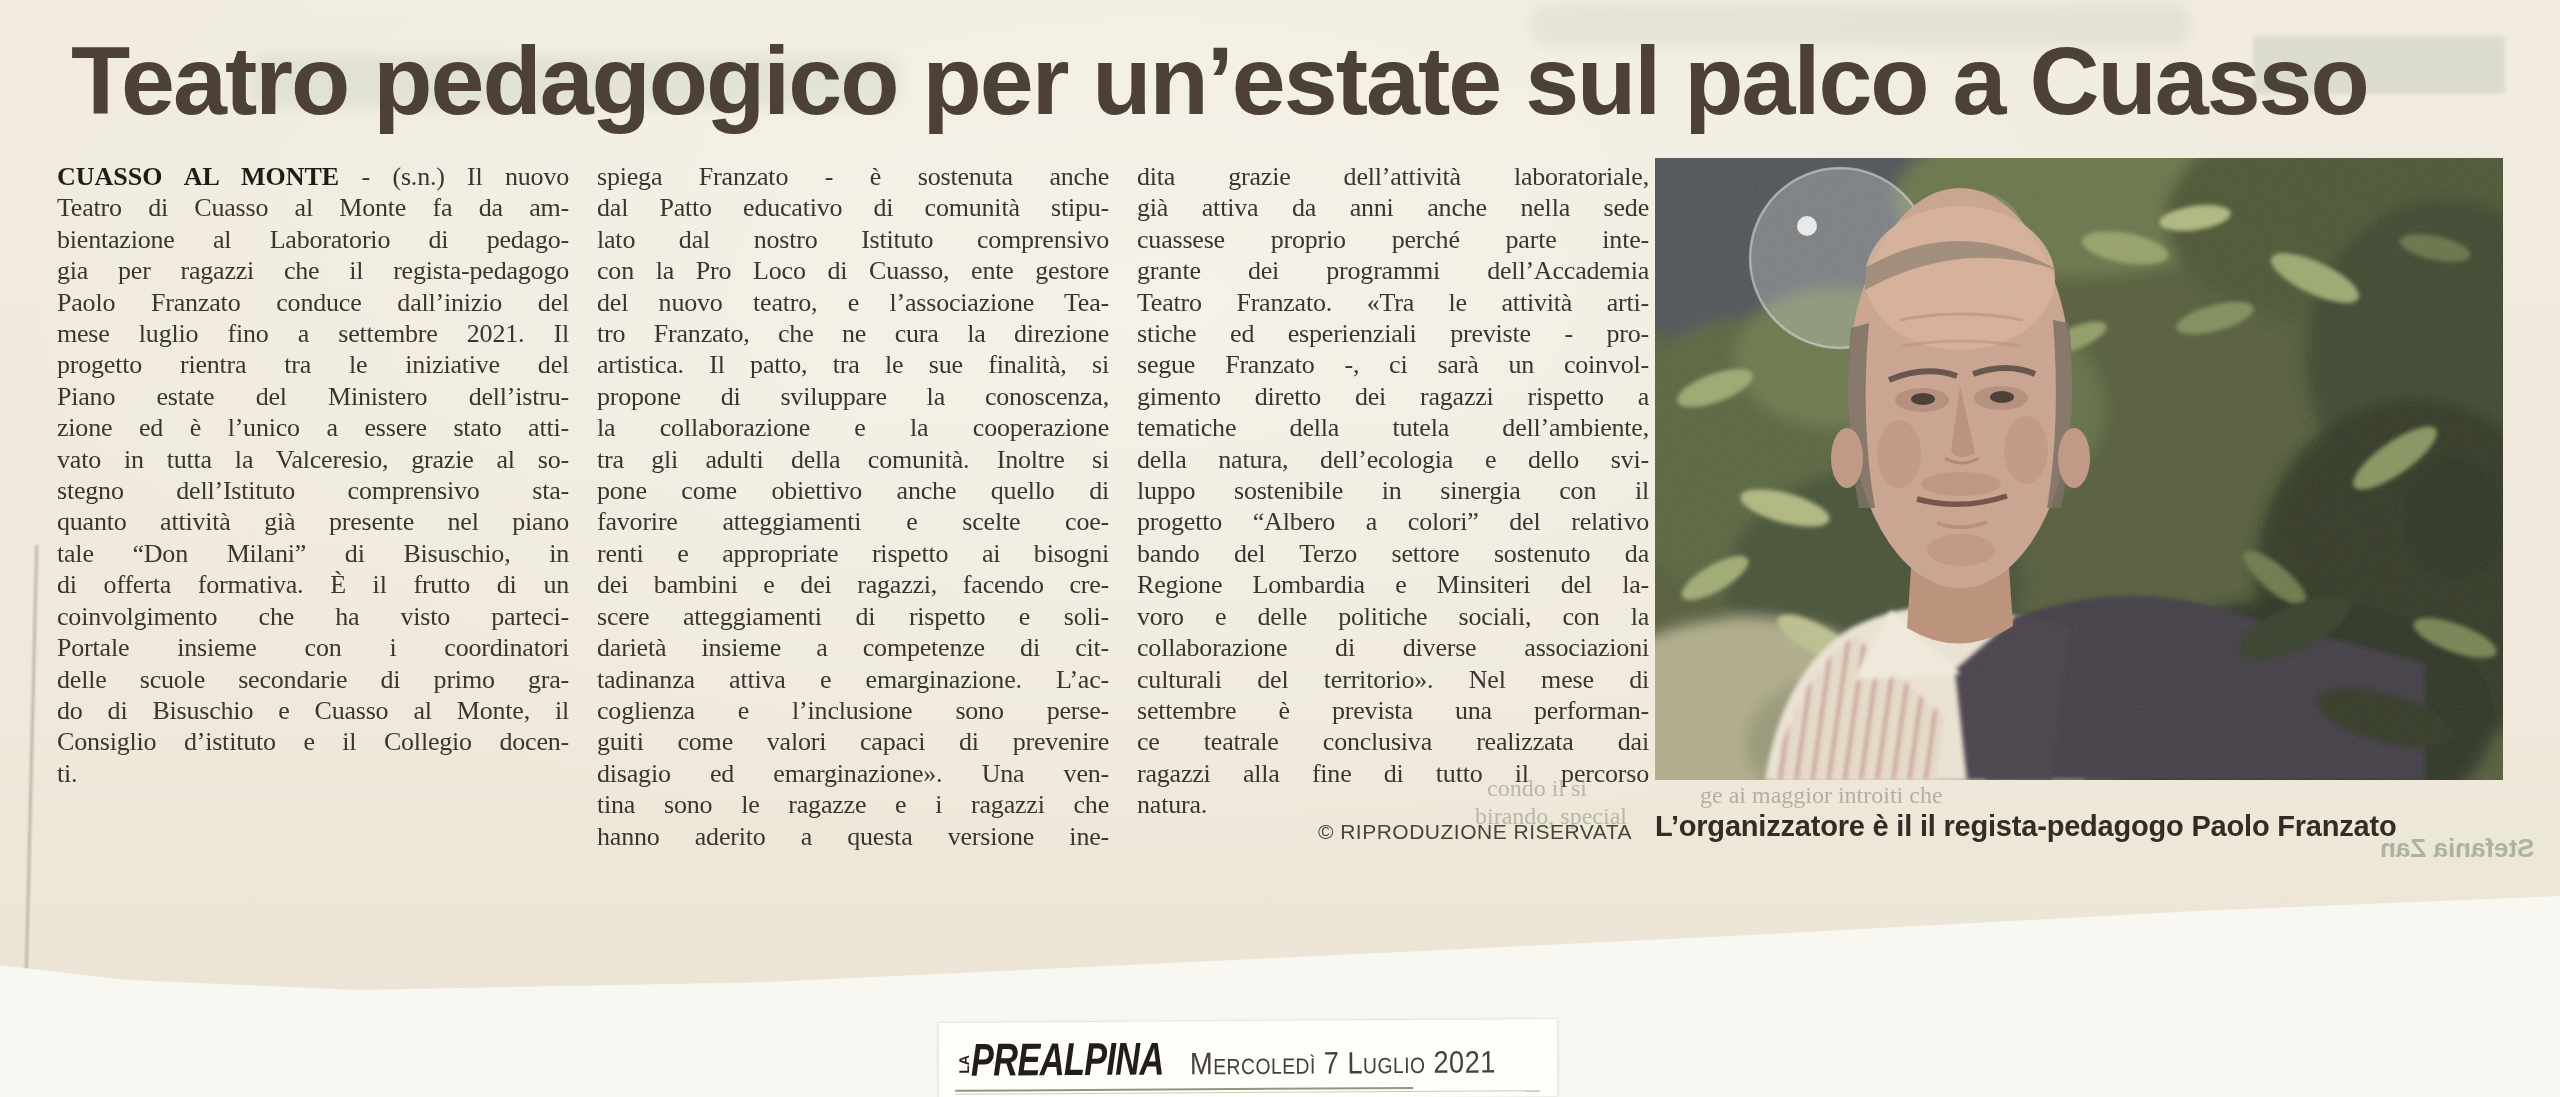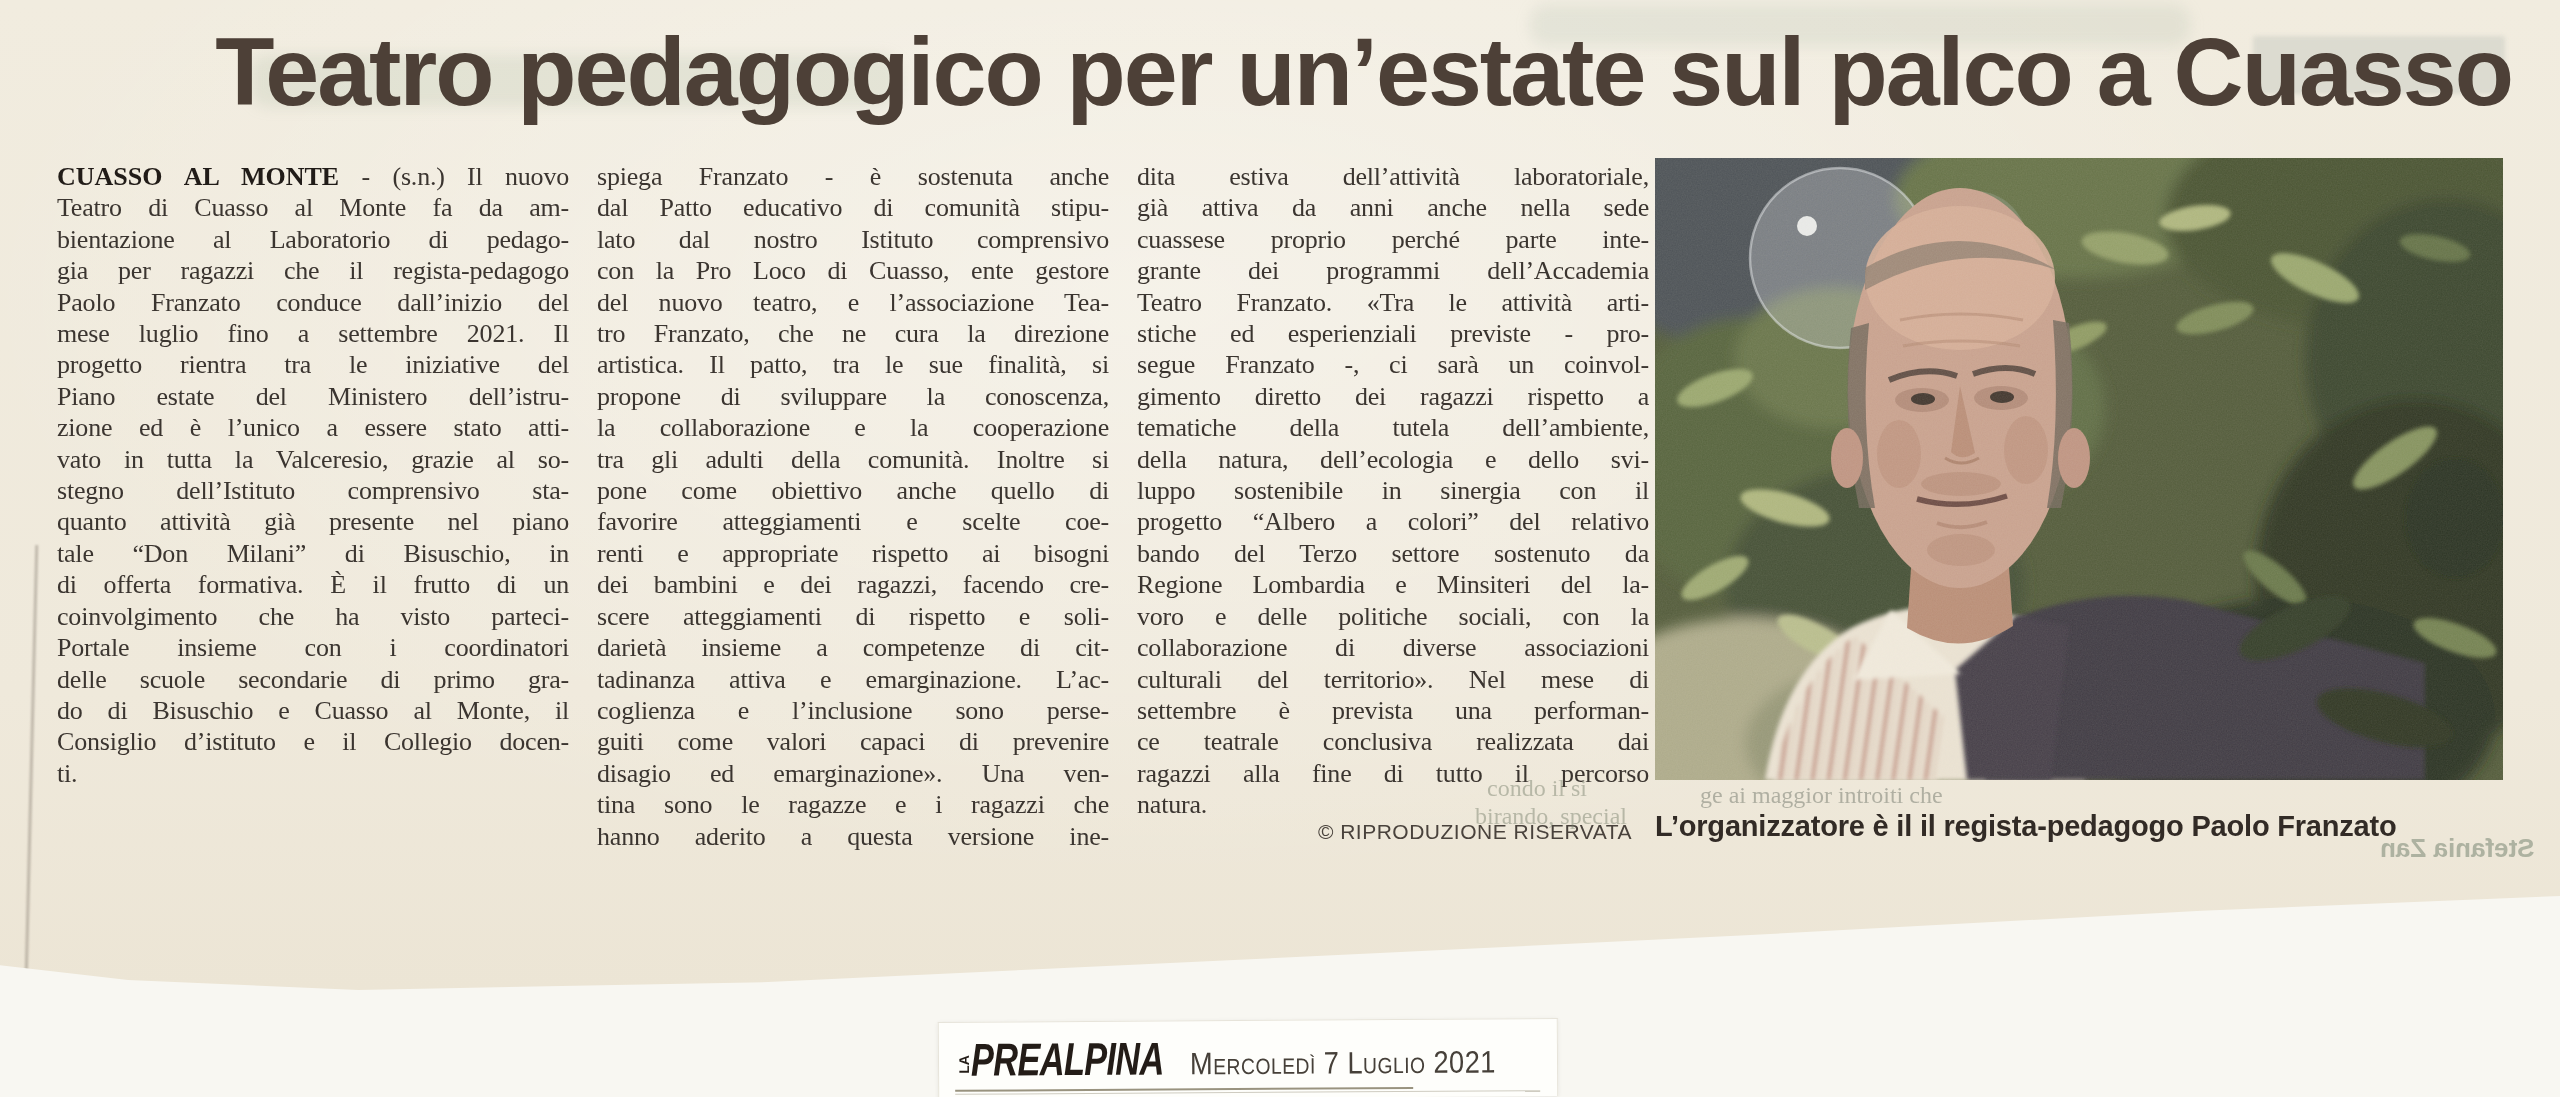--- a/index.html
+++ b/index.html
@@ -10,24 +10,24 @@
   }
   
   .clipping{
     position:absolute;left:0;top:0;width:2560px;height:990px;
     background:
       radial-gradient(ellipse at 45% 30%, rgba(255,255,255,.35), rgba(255,255,255,0) 60%),
       linear-gradient(180deg,#f1ecdf 0%,#efe9db 70%,#ece5d5 100%);
     clip-path:polygon(0 0,100% 0,100% 90.5%,86% 92%,68% 94.5%,48% 97%,30% 99.2%,14% 100%,5% 99%,0 97.5%);
   }
   .headline{
-    position:absolute;left:55px;top:14px;width:2450px;margin:7px;
+    position:absolute;left:55px;top:14px;width:2450px;margin:16px;
     font-family:"Liberation Sans", sans-serif;
     font-size:97px;font-weight:600;letter-spacing:-2px;line-height:1.05;
-    color:var(--headline,#4d4037);white-space:nowrap;text-align:right;
+    color:var(--headline,#4d4037);white-space:nowrap;
   }
   .col{
     position:absolute;top:161px;width:512px;
     font-size:26px;line-height:31.4px;color:var(--body,#3b3530);
     letter-spacing:-0.2px;word-spacing:-1px;
   }
   .line{text-align:justify;text-align-last:justify;}
   .line.short{text-align-last:left;}
   .lead-line .lead{font-weight:bold;color:#211c18;letter-spacing:0;}
   .copyright{
@@ -143,21 +143,21 @@
         <div class="line">coglienza e l’inclusione sono perse-</div>
         <div class="line">guiti come valori capaci di prevenire</div>
         <div class="line">disagio ed emarginazione». Una ven-</div>
         <div class="line">tina sono le ragazze e i ragazzi che</div>
         <div class="line">hanno aderito a questa versione ine-</div>
       </div>
   </div>
 
   <div class="col" style="left:1137px">
     <div>
-        <div class="line">dita estiva dell’attività laboratoriale,</div>
+        <div class="line">dita grazie dell’attività laboratoriale,</div>
         <div class="line">già attiva da anni anche nella sede</div>
         <div class="line">cuassese proprio perché parte inte-</div>
         <div class="line">grante dei programmi dell’Accademia</div>
         <div class="line">Teatro Franzato. «Tra le attività arti-</div>
         <div class="line">stiche ed esperienziali previste - pro-</div>
         <div class="line">segue Franzato -, ci sarà un coinvol-</div>
         <div class="line">gimento diretto dei ragazzi rispetto a</div>
         <div class="line">tematiche della tutela dell’ambiente,</div>
         <div class="line">della natura, dell’ecologia e dello svi-</div>
         <div class="line">luppo sostenibile in sinergia con il</div>

